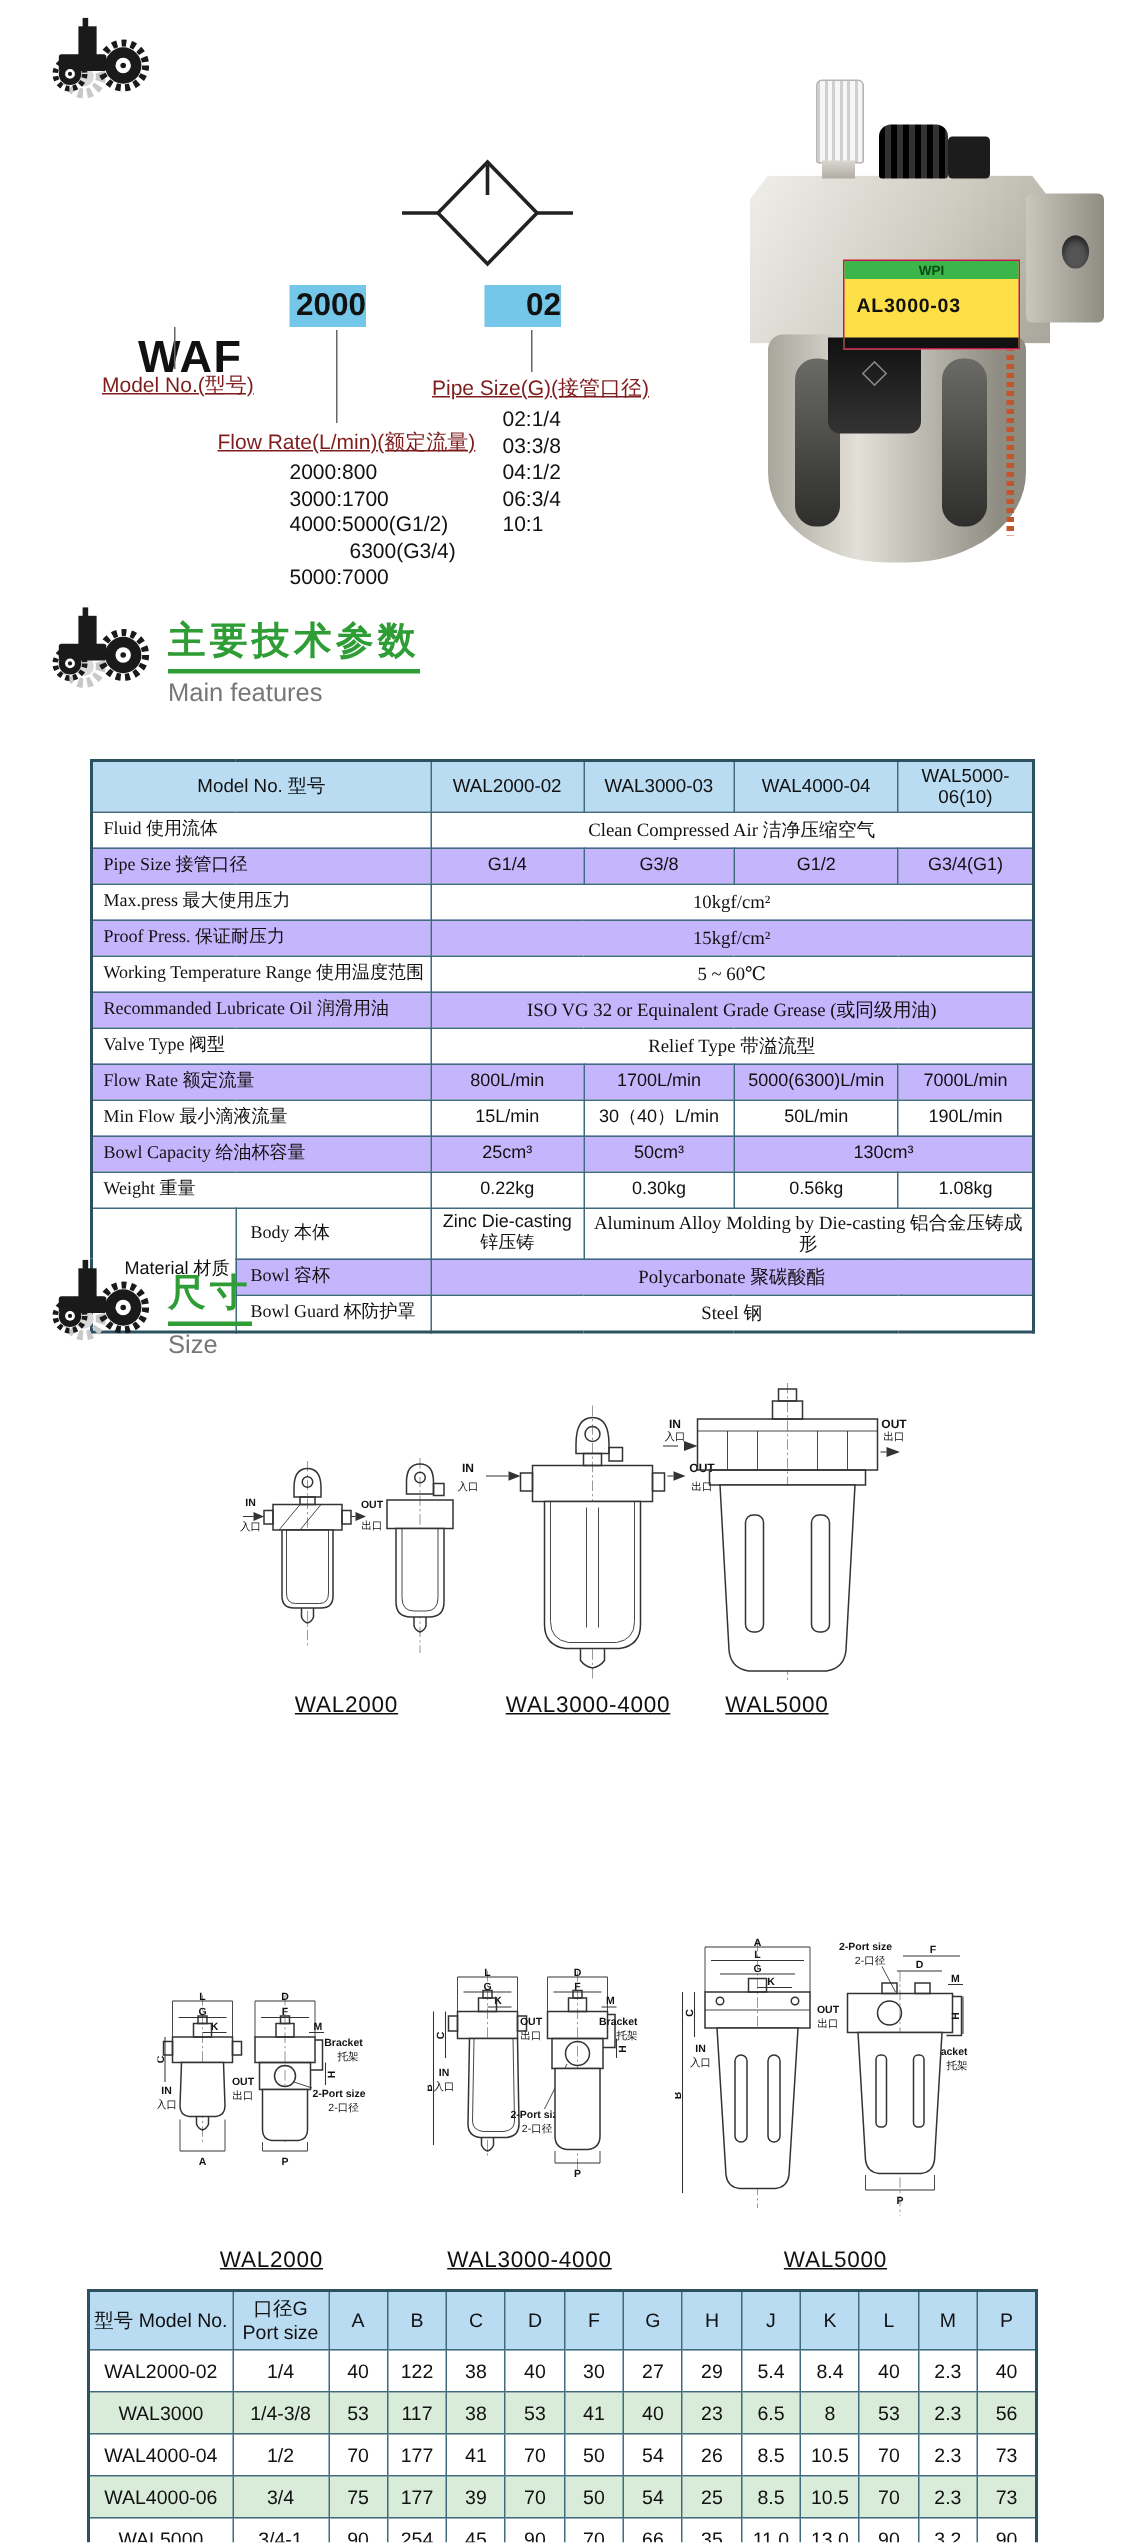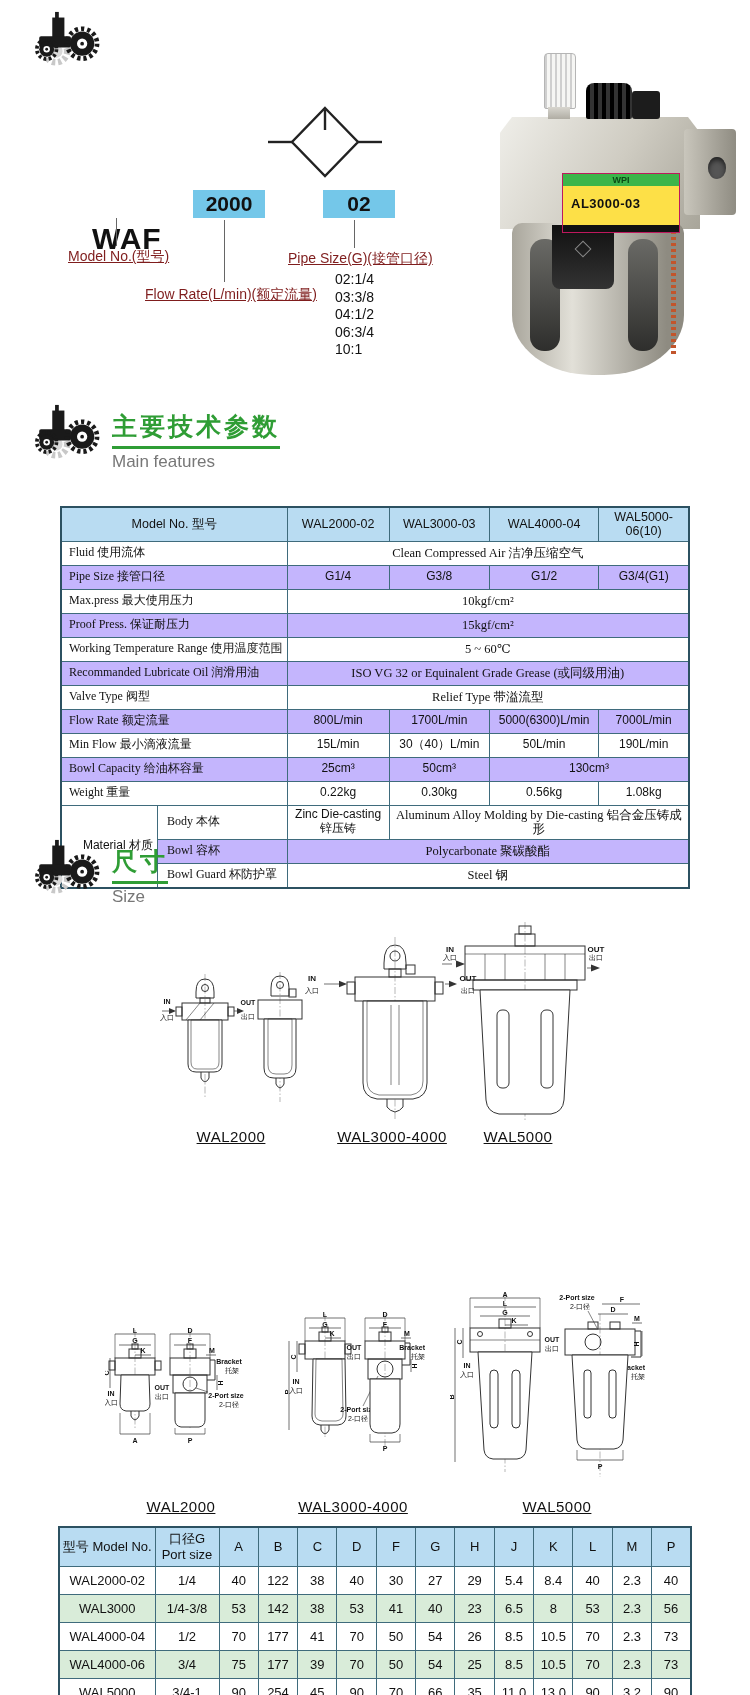--- a/index.html
+++ b/index.html
@@ -7,22 +7,22 @@
         font-family:"Liberation Sans","DejaVu Sans",sans-serif;color:#222;}
   .abs{position:absolute;}
 
   
   .sec-head .cn{display:inline-block;font-size:25px;font-weight:bold;color:#2f9d35;
     letter-spacing:3px;border-bottom:3px solid #2f9d35;padding-bottom:3px;}
   .sec-head .en{font-size:17px;color:#777;margin-top:3px;}
 
   
   .waf{font-size:30px;font-weight:bold;letter-spacing:1px;color:#111;margin-top:36px;}
-  .code-box{width:72px;height:28px;background:#74c7e9;color:#111;font-size:21px;font-weight:bold;
-    text-align:center;line-height:28px;}
+  .code-box{width:51px;height:28px;background:#74c7e9;color:#111;font-size:21px;font-weight:bold;
+    text-align:right;line-height:28px;}
   .vline{width:1px;background:#666;}
   .lbl14{font-size:14px;color:#7f1d1d;text-decoration:underline;}
   .opts div{font-size:14px;line-height:17.5px;color:#111;}
   .flow-opts div:nth-child(4){padding-left:40px;}
 
   
   .photo{left:448px;top:45px;width:302px;height:335px;}
   .photo *{position:absolute;}
   .ph-head{left:52px;top:72px;width:200px;height:112px;
     background:linear-gradient(120deg,#efeee9,#cfccc2 55%,#a8a59a);
@@ -129,20 +129,27 @@
 
   <div class="abs waf" style="left:92px;top:186px">WAF</div>
   <div class="abs code-box" style="left:193px;top:190px">2000</div>
   <div class="abs code-box" style="left:323px;top:190px">02</div>
   <div class="abs vline" style="left:116px;top:218px;height:28px"></div>
   <div class="abs vline" style="left:224px;top:220px;height:62px"></div>
   <div class="abs vline" style="left:354px;top:220px;height:28px"></div>
   <div class="abs lbl14" style="left:68px;top:248px">Model No.(型号)</div>
   <div class="abs lbl14" style="left:288px;top:250px">Pipe Size(G)(接管口径)</div>
   <div class="abs lbl14" style="left:145px;top:286px">Flow Rate(L/min)(额定流量)</div>
+  <div class="abs opts flow-opts" style="left:193px;top:306px">
+    <div>2000:800</div>
+    <div>3000:1700</div>
+    <div>4000:5000(G1/2)</div>
+    <div>6300(G3/4)</div>
+    <div>5000:7000</div>
+  </div>
   <div class="abs opts" style="left:335px;top:271px">
     <div>02:1/4</div>
     <div>03:3/8</div>
     <div>04:1/2</div>
     <div>06:3/4</div>
     <div>10:1</div>
   </div>
 
   <div class="abs photo">
     <div class="ph-head"></div>
@@ -577,21 +584,21 @@
           <td>5.4</td>
           <td>8.4</td>
           <td>40</td>
           <td>2.3</td>
           <td>40</td>
         </tr>
         <tr class="g">
           <td>WAL3000</td>
           <td>1/4-3/8</td>
           <td>53</td>
-          <td>142</td>
+          <td>117</td>
           <td>38</td>
           <td>53</td>
           <td>41</td>
           <td>40</td>
           <td>23</td>
           <td>6.5</td>
           <td>8</td>
           <td>53</td>
           <td>2.3</td>
           <td>56</td>

